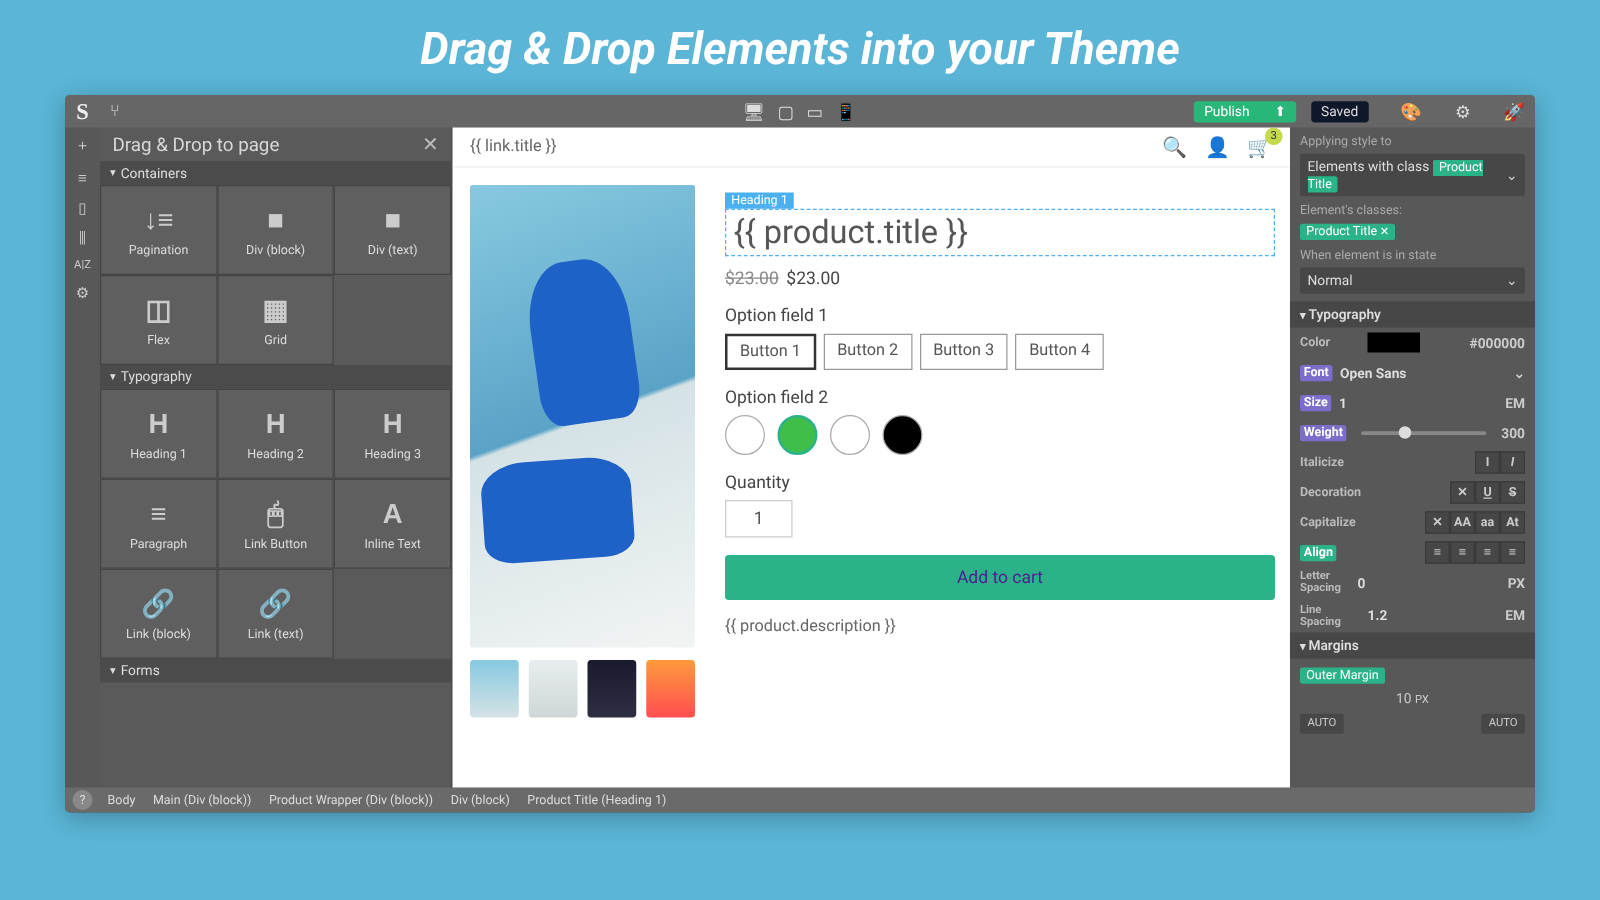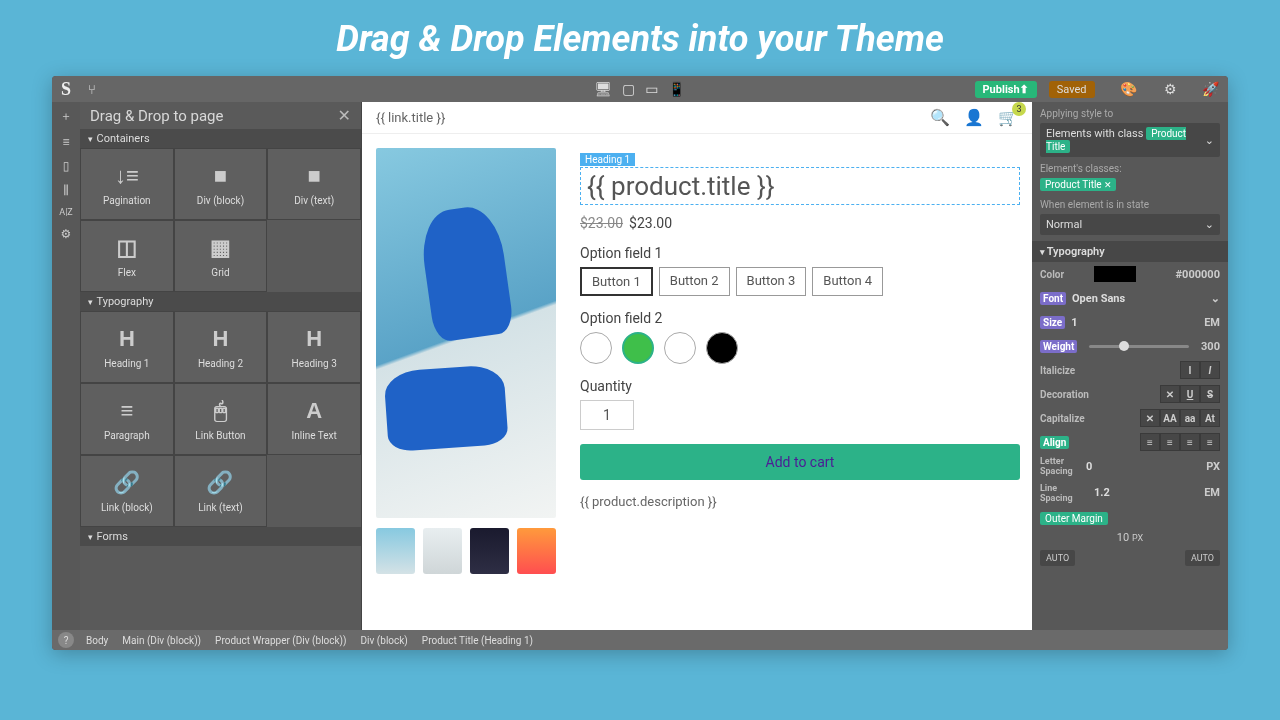--- a/index.html
+++ b/index.html
@@ -7,22 +7,22 @@
 .hero-title { color: #fff; font-size: 36px; font-weight: 700; font-style: italic; text-align: center; padding: 18px 0 16px; }
 .editor { width: 1176px; height: 574px; margin: 0 auto; background: #555; border-radius: 4px; overflow: hidden; display: flex; flex-direction: column; box-shadow: 0 4px 20px rgba(0,0,0,0.25); }
 
 
 .topbar { height: 26px; background: #666; display: flex; align-items: center; color: #ddd; font-size: 12px; position: relative; }
 .topbar .logo { width: 28px; text-align: center; font-family: Georgia, serif; font-size: 18px; font-weight: 600; color: #eee; }
 .topbar .tree-icon { padding: 0 8px; font-size: 13px; }
 .topbar .devices { position: absolute; left: 50%; transform: translateX(-50%); display: flex; gap: 10px; }
 .topbar .devices span { font-size: 14px; }
 .topbar .right { margin-left: auto; display: flex; align-items: center; gap: 12px; padding-right: 8px; }
-.publish-btn { background: #28b779; color: #fff; padding: 2px 8px; border-radius: 3px; font-size: 11px; font-weight: 700; display:flex; align-items:center; gap:0;}
-.saved-btn { background: #a16207; color: #ddd; padding: 2px 8px; border-radius: 3px; font-size: 11px; }
+.publish-btn { background: #28b779; color: #fff; padding: 2px 8px; border-radius: 3px; font-size: 11px; font-weight: 400; display:flex; align-items:center; gap:20px;}
+.saved-btn { background: #0f172a; color: #ddd; padding: 2px 8px; border-radius: 3px; font-size: 11px; }
 .topbar .right-icons { display: flex; gap: 26px; padding-left: 14px; font-size: 14px; }
 
 
 .main { flex: 1; display: flex; min-height: 0; }
 
 
 .leftrail { width: 28px; background: #585858; display: flex; flex-direction: column; align-items: center; padding-top: 6px; gap: 10px; color: #ccc; font-size: 12px; }
 
 
 .elpanel { width: 282px; background: #5a5a5a; color: #ddd; display: flex; flex-direction: column; border-right: 1px solid #444; }
@@ -329,20 +329,21 @@
       <div class="proprow">
         <span class="plabel" style="width:40px;font-size:9px;line-height:1.1">Letter Spacing</span>
         <span class="pval">0</span>
         <span>PX</span>
       </div>
       <div class="proprow">
         <span class="plabel" style="font-size:9px">Line Spacing</span>
         <span class="pval">1.2</span>
         <span>EM</span>
       </div>
+      <div class="insp-hdr">Margins</div>
       <div class="insp-section">
         <span class="tag-pill">Outer Margin</span>
         <div style="text-align:center;margin:6px 0;">
           <span>10</span>
           <span style="font-size:9px">PX</span>
         </div>
         <div style="display:flex;justify-content:space-between">
           <span class="autobtn">AUTO</span>
           <span class="autobtn">AUTO</span>
         </div>

